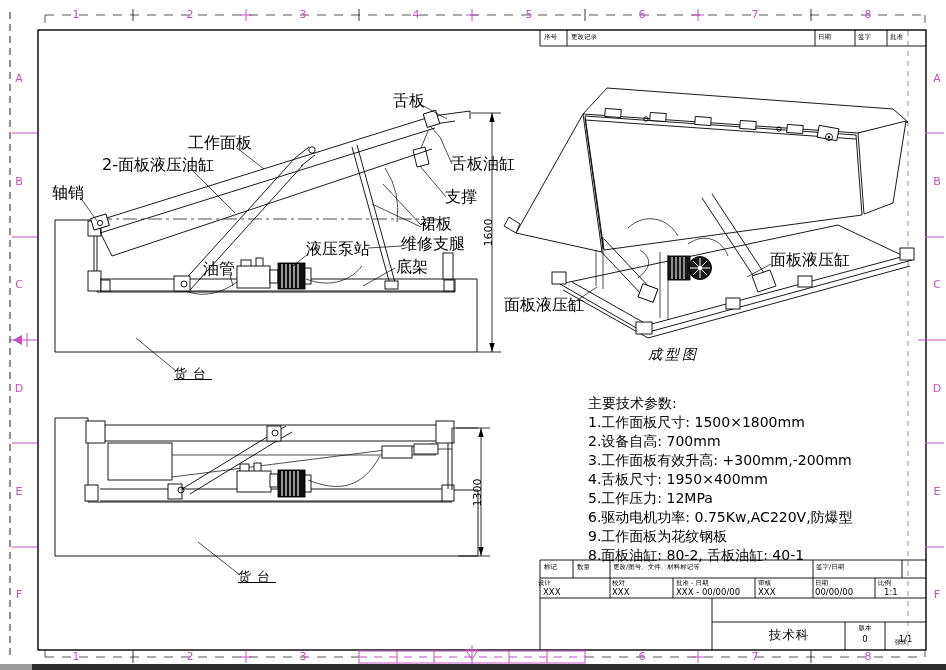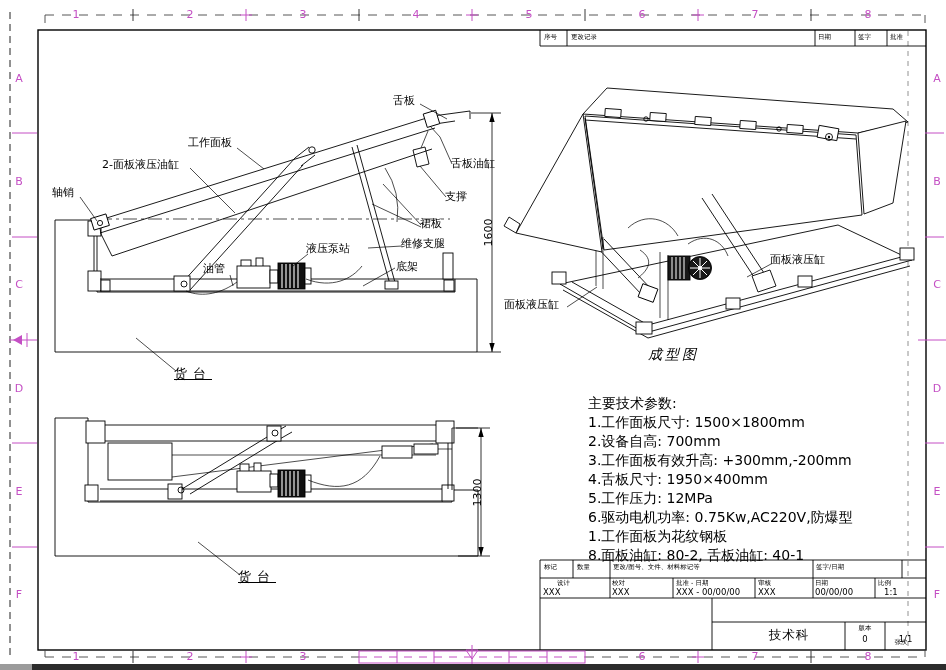--- a/index.html
+++ b/index.html
@@ -3,21 +3,21 @@
 <meta charset="utf-8">
 <style>
   html,body{margin:0;padding:0;background:#e8e8e8;}
   .sheet{position:relative;width:946px;height:670px;background:#ffffff;overflow:hidden;
          font-family:"DejaVu Sans","Liberation Sans",sans-serif;color:#000;}
   .sheet svg{position:absolute;left:0;top:0;}
   .k{stroke:#000;stroke-width:0.9;fill:none}
   .kf{stroke:#000;stroke-width:0.9;fill:#fff}
   .kd{stroke:#000;stroke-width:0.7;fill:none}
   .mg{stroke:#c44fc4;stroke-width:1;fill:none}
-  .lbl{position:absolute;font-size:11px;line-height:12px;white-space:nowrap;color:#000;}
+  .lbl{position:absolute;font-size:16px;line-height:12px;white-space:nowrap;color:#000;}
   .big{font-size:13px;letter-spacing:6px;text-decoration:underline;}
   .cap{font-size:14px;letter-spacing:3px;}
   .dim{position:absolute;width:44px;height:13px;font-size:11px;text-align:center;
        transform:rotate(-90deg);white-space:nowrap;}
   .ref{position:absolute;width:20px;text-align:center;font-size:11px;color:#c44fc4;}
   .refl{position:absolute;width:16px;text-align:center;font-size:11px;color:#c44fc4;}
   .params{position:absolute;left:588px;top:394px;font-size:14px;line-height:19px;white-space:nowrap;}
   .params .p{position:static;}
   .tb-tiny{position:absolute;font-size:6.5px;line-height:7px;white-space:nowrap;color:#000;}
   .tb-val{position:absolute;font-size:8.5px;line-height:9px;white-space:nowrap;color:#000;}
@@ -355,30 +355,30 @@
 <div class="lbl cap" style="left:648px;top:348px;font-style:italic;">成型图</div>
 
 <div class="params">
   <div class="p">主要技术参数:</div>
   <div class="p">1.工作面板尺寸: 1500×1800mm</div>
   <div class="p">2.设备自高: 700mm</div>
   <div class="p">3.工作面板有效升高: +300mm,-200mm</div>
   <div class="p">4.舌板尺寸: 1950×400mm</div>
   <div class="p">5.工作压力: 12MPa</div>
   <div class="p">6.驱动电机功率: 0.75Kw,AC220V,防爆型</div>
-  <div class="p">1.工作面板为花纹钢板</div>
+  <div class="p">9.工作面板为花纹钢板</div>
   <div class="p">8.面板油缸: 80-2, 舌板油缸: 40-1</div>
 </div>
 
 <div class="tb-tiny" style="left:544px;top:564px;">标记</div>
 <div class="tb-tiny" style="left:577px;top:564px;">数量</div>
 <div class="tb-tiny" style="left:613px;top:564px;">更改/图号、文件、材料标记等</div>
 <div class="tb-tiny" style="left:816px;top:564px;">签字/日期</div>
 
-<div class="tb-tiny" style="left:557px;top:580px;text-align:center;">设计</div>
+<div class="tb-tiny" style="left:538px;top:580px;text-align:center;">设计</div>
 <div class="tb-val" style="left:543px;top:588px;">XXX</div>
 <div class="tb-tiny" style="left:612px;top:580px;">校对</div>
 <div class="tb-val" style="left:612px;top:588px;">XXX</div>
 <div class="tb-tiny" style="left:676px;top:580px;">批准 - 日期</div>
 <div class="tb-val" style="left:676px;top:588px;">XXX - 00/00/00</div>
 <div class="tb-tiny" style="left:758px;top:580px;">审核</div>
 <div class="tb-val" style="left:758px;top:588px;">XXX</div>
 <div class="tb-tiny" style="left:815px;top:580px;">日期</div>
 <div class="tb-val" style="left:815px;top:588px;">00/00/00</div>
 <div class="tb-tiny" style="left:878px;top:580px;">比例</div>

